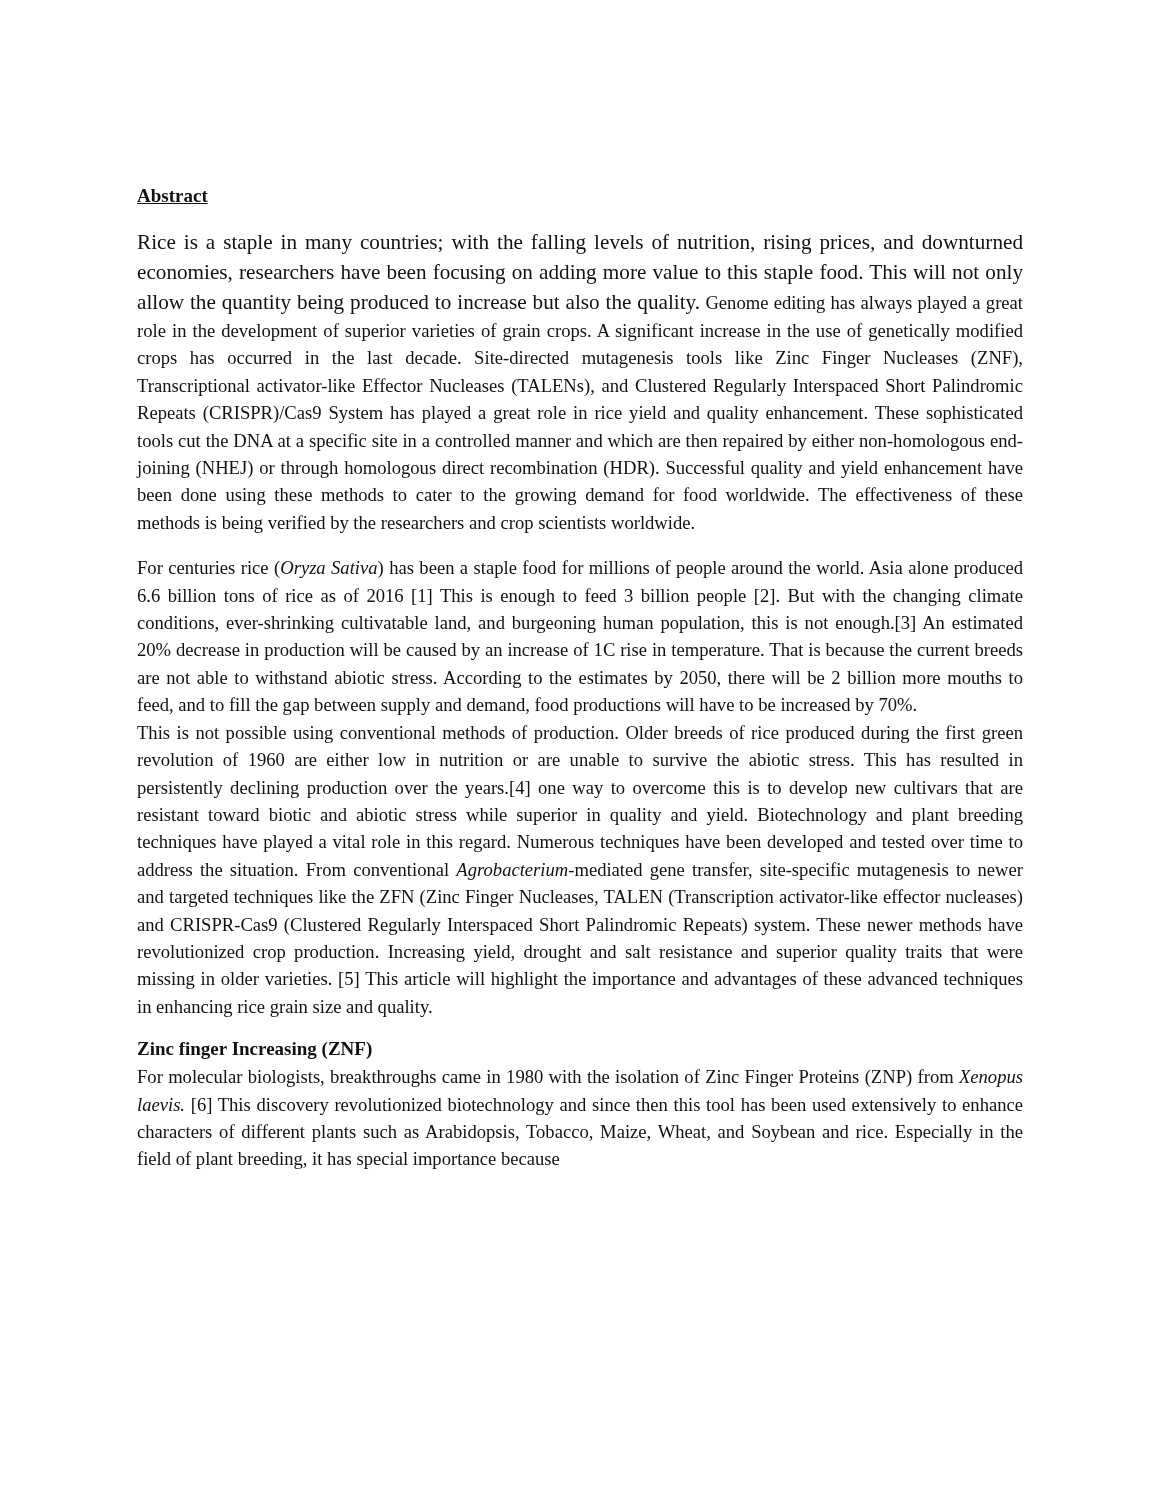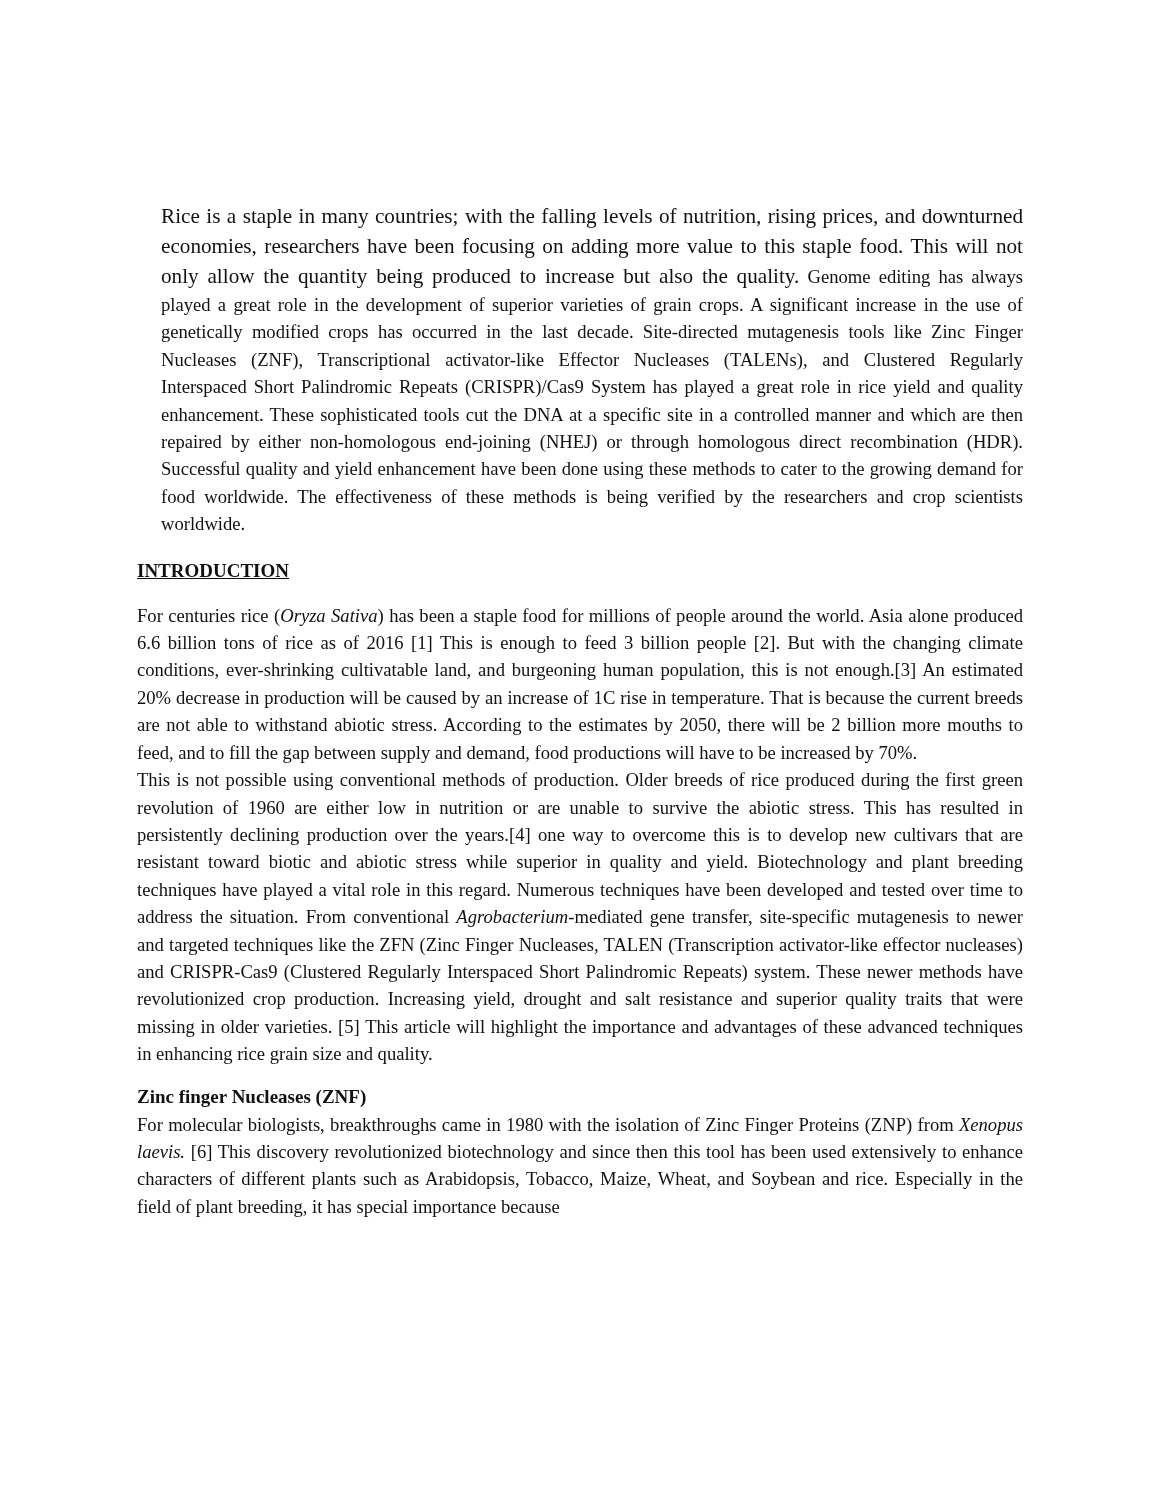--- a/index.html
+++ b/index.html
@@ -15,39 +15,39 @@
     font-weight: bold; text-decoration: underline; font-size: 19px;
     line-height: 26px; margin: 0;
   }
   .heading-b {
     font-weight: bold; font-size: 19px; line-height: 26px; margin: 0;
   }
   p {
     margin: 0; text-align: justify; font-size: 18.6px; line-height: 27.4px;
   }
   .abstract-lead { font-size: 21.2px; line-height: 30px; }
-  .abstract { margin-top: 18px; margin-left: 24px; }
+  .abstract { margin-top: 18px; }
   .intro-head { margin-top: 20px; }
   .intro-p1 { margin-top: 18px; }
   .intro-p2 { margin-top: 0; }
   .znf-head { margin-top: 16px; }
   .znf-p1 { margin-top: 1px; }
   em { }
 </style>
 </head>
 <body>
 
 <div class="page">
 
+  <h2 class="heading-u">Abstract</h2>
 
   <p class="abstract"><span class="abstract-lead">Rice is a staple in many countries; with the falling levels of nutrition, rising prices, and downturned economies, researchers have been focusing on adding more value to this staple food. This will not only allow the quantity being produced to increase but also the quality.</span><span> Genome editing has always played a great role in the development of superior varieties of grain crops. A significant increase in the use of genetically modified crops has occurred in the last decade. Site-directed mutagenesis tools like Zinc Finger Nucleases (ZNF), Transcriptional activator-like Effector Nucleases (TALENs), and Clustered Regularly Interspaced Short Palindromic Repeats (CRISPR)/Cas9 System has played a great role in rice yield and quality enhancement. These sophisticated tools cut the DNA at a specific site in a controlled manner and which are then repaired by either non-homologous end-joining (NHEJ) or through homologous direct recombination (HDR). Successful quality and yield enhancement have been done using these methods to cater to the growing demand for food worldwide. The effectiveness of these methods is being verified by the researchers and crop scientists worldwide.</span></p>
 
-  <h2 class="heading-u intro-head">INTRODUCTION</h2>
 
   <p class="intro-p1"><span>For centuries rice (</span><em>Oryza Sativa</em><span>) has been a staple food for millions of people around the world. Asia alone produced 6.6 billion tons of rice as of 2016 [1] This is enough to feed 3 billion people [2]. But with the changing climate conditions, ever-shrinking cultivatable land, and burgeoning human population, this is not enough.[3] An estimated 20% decrease in production will be caused by an increase of 1C rise in temperature. That is because the current breeds are not able to withstand abiotic stress. According to the estimates by 2050, there will be 2 billion more mouths to feed, and to fill the gap between supply and demand, food productions will have to be increased by 70%.</span></p>
 
   <p class="intro-p2"><span>This is not possible using conventional methods of production. Older breeds of rice produced during the first green revolution of 1960 are either low in nutrition or are unable to survive the abiotic stress. This has resulted in persistently declining production over the years.[4] one way to overcome this is to develop new cultivars that are resistant toward biotic and abiotic stress while superior in quality and yield. Biotechnology and plant breeding techniques have played a vital role in this regard.  Numerous techniques have been developed and tested over time to address the situation. From conventional </span><em>Agrobacterium</em><span>-mediated gene transfer, site-specific mutagenesis to newer and targeted techniques like the ZFN (Zinc Finger Nucleases, TALEN (Transcription activator-like effector nucleases) and CRISPR-Cas9 (Clustered Regularly Interspaced Short Palindromic Repeats) system. These newer methods have revolutionized crop production. Increasing yield, drought and salt resistance and superior quality traits that were missing in older varieties. [5] This article will highlight the importance and advantages of these advanced techniques in enhancing rice grain size and quality.</span></p>
 
-  <h3 class="heading-b znf-head">Zinc finger Nucleases (ZNF)</h3>
+  <h3 class="heading-b znf-head">Zinc finger Increasing (ZNF)</h3>
 
   <p class="znf-p1"><span>For molecular biologists, breakthroughs came in 1980 with the isolation of Zinc Finger Proteins (ZNP) from </span><em>Xenopus laevis.</em><span> [6] This discovery revolutionized biotechnology and since then this tool has been used extensively to enhance characters of different plants such as Arabidopsis, Tobacco, Maize, Wheat, and Soybean and rice. Especially in the field of plant breeding, it has special importance because</span></p>
 
 </div>
 
 </body></html>

